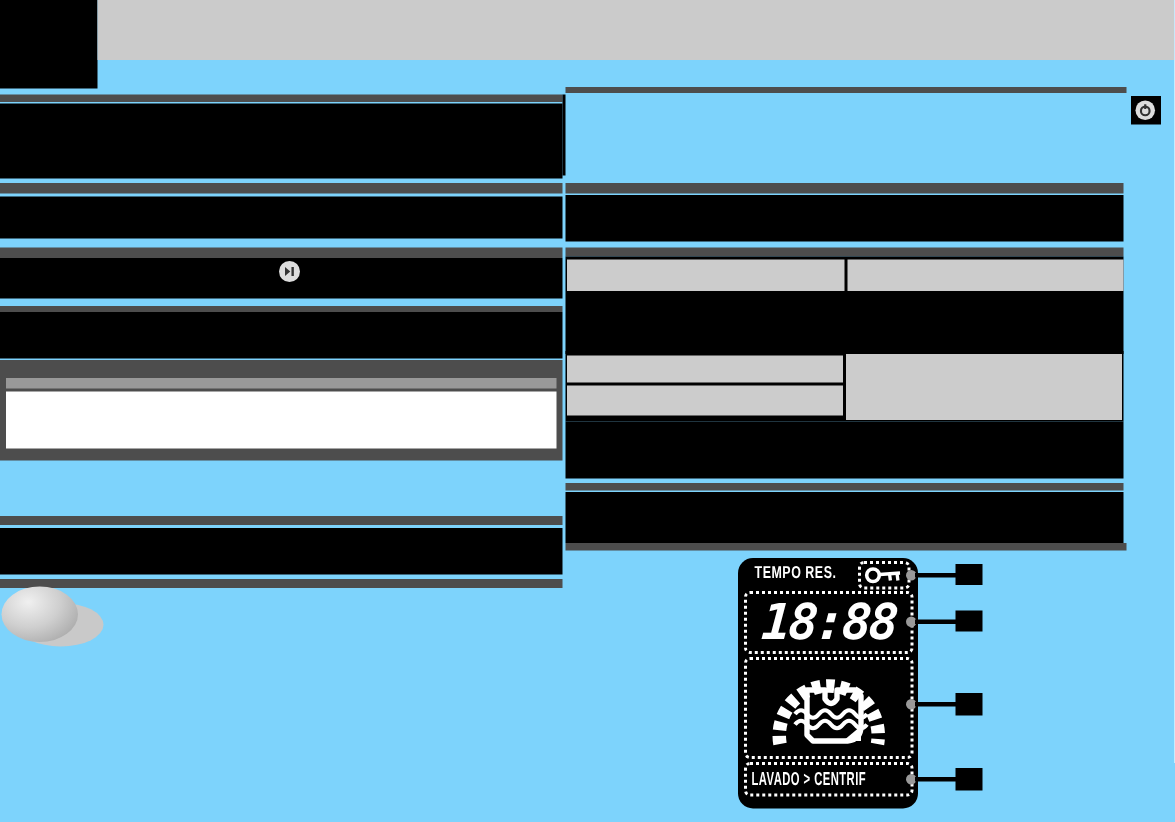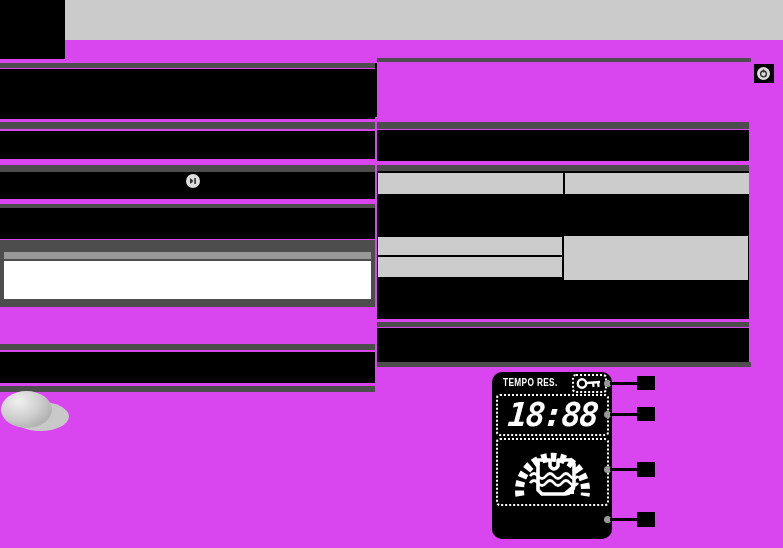--- a/index.html
+++ b/index.html
@@ -1,17 +1,17 @@
 <!DOCTYPE html>
 <html><head>
 <meta charset="utf-8">
 <style>
   html,body{margin:0;padding:0;background:#fff;}
   #page{
-    position:relative;width:783px;height:548px;background:#d946ef;overflow:hidden;
+    position:relative;width:783px;height:548px;background:#7dd3fc;overflow:hidden;
     font-family:"Liberation Sans",sans-serif;
   }
   .abs{position:absolute;}
   .redact{background:#000;}
   .bar{background:#4d4d4d;}
   .cell{background:#cccccc;}
   
   .noteframe{background:#4d4d4d;}
   .notetitle{background:#999999;}
   .notebody{background:#ffffff;}
@@ -133,20 +133,23 @@
     <div class="abs dotted" style="left:4px;top:66px;width:113px;height:68px;">
       <svg width="109" height="64" viewBox="0 0 109 64" style="display:block">
         <path d="M 22 56 A 33 33 0 1 1 87 56" fill="none" stroke="#fff" stroke-width="9" stroke-dasharray="5.5 3.8"></path>
         <path d="M40 20 L52 20 L52 26 Q56 32 60 26 L60 20 L72 20 L76 24 L76 44 Q76 53 67 54 L44 54 L40 50 Z" fill="none" stroke="#fff" stroke-width="3.6" stroke-linejoin="round"></path>
         <path d="M32 36 q4 -5 8 0 t8 0 t8 0 t8 0 t8 0 t8 0" fill="none" stroke="#fff" stroke-width="2.8"></path>
         <path d="M32 43 q4 -5 8 0 t8 0 t8 0 t8 0 t8 0 t8 0" fill="none" stroke="#fff" stroke-width="2.8"></path>
         <path d="M64 54 L76 54 L76 44 Z" fill="#fff"></path>
       </svg>
     </div>
 
+    <div class="abs dotted" style="left:4px;top:136px;width:113px;height:23px;">
+      <div class="phase-text" style="padding-left:5px;">LAVADO &gt; CENTRIF</div>
+    </div>
   </div>
 
   <div class="abs conn-dot" style="left:603.5px;top:379.5px;"></div>
   <div class="abs conn-dot" style="left:603.5px;top:410.5px;"></div>
   <div class="abs conn-dot" style="left:603.5px;top:465.5px;"></div>
   <div class="abs conn-dot" style="left:603.5px;top:515.5px;"></div>
 
   <div class="abs conn-line" style="left:610px;top:382px;width:28px;"></div>
   <div class="abs conn-line" style="left:610px;top:413px;width:28px;"></div>
   <div class="abs conn-line" style="left:610px;top:468px;width:28px;"></div>

